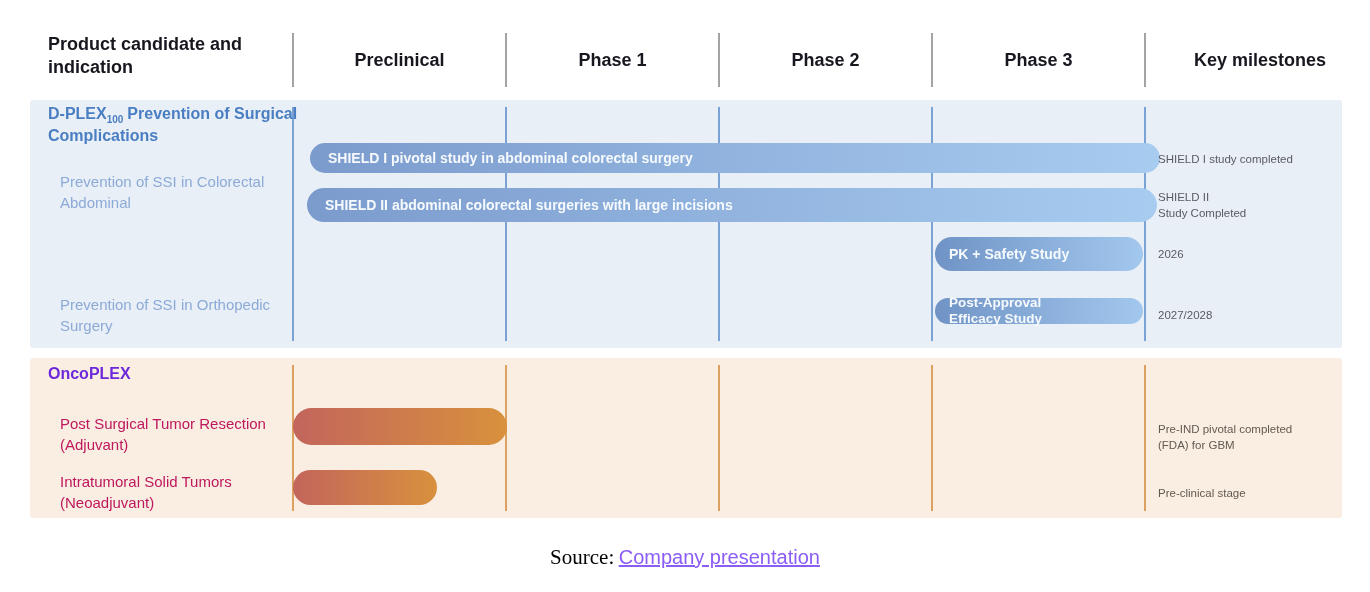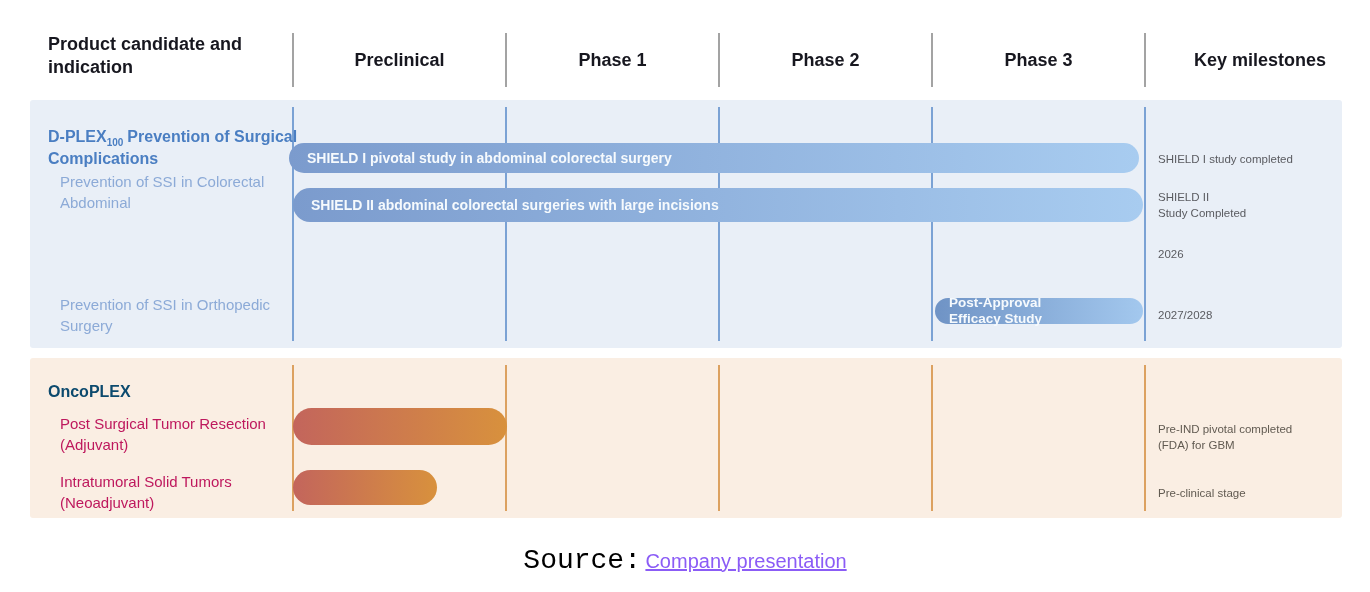--- a/index.html
+++ b/index.html
@@ -15,39 +15,39 @@
   .hdiv{position:absolute;top:33px;width:2px;height:54px;background:#a3a3a3;}
   
   .panel{position:absolute;left:30px;width:1312px;border-radius:3px;}
   .panel-blue{top:100px;height:248px;background:#e9eff7;}
   .panel-orange{top:358px;height:160px;background:#faeee3;}
   .vline{position:absolute;width:2px;top:7px;}
   .panel-blue .vline{height:234px;background:#7ba2d4;}
   .panel-orange .vline{height:146px;background:#dca160;}
   
   .sec-title{position:absolute;left:18px;font-weight:700;font-size:16px;line-height:1.3;width:260px;}
-  .sec-title-blue{color:#4a7ec2;top:27px;}
-  .sec-title-orange{color:#0c4a6e;top:24px;}
+  .sec-title-blue{color:#4a7ec2;top:4px;}
+  .sec-title-orange{color:#6d28d9;top:6px;}
   .sec-title sub{font-size:10px;margin-right:4px;}
   .row-label{position:absolute;left:30px;font-size:15px;line-height:1.38;width:215px;}
   .row-label-blue{color:#8caad7;}
   .row-label-orange{color:#be185d;}
   
   .bar{position:absolute;border-radius:999px;display:flex;align-items:center;
        color:#f6fafd;font-weight:700;font-size:14px;white-space:pre-line;line-height:1.15;}
   .bar-blue{background:linear-gradient(90deg,#7b9bcd 0%,#a8ccf0 100%);padding-left:18px;box-sizing:border-box;}
   .bar-blue-short{background:linear-gradient(90deg,#6f93c5 0%,#a3c8ee 100%);padding-left:14px;}
   .bar-orange{background:linear-gradient(90deg,#c3655c 0%,#d8913d 100%);}
   
   .milestone{position:absolute;left:1128px;width:190px;font-size:11.5px;line-height:1.35;
              color:#5a5b60;white-space:pre-line;}
   .panel-orange .milestone{color:#615a51;}
   
   .source{position:absolute;left:0;top:545px;width:100%;text-align:center;}
-  .src-label{font-family:Liberation Mono, monospace;font-size:28px;color:#000000;margin-top:13px;}
+  .src-label{font-family:Liberation Serif, serif;font-size:21px;color:#000000;margin-top:13px;}
   .src-link{font-size:20px;color:#8b5cf6;text-decoration:underline;cursor:pointer;}
 </style>
 </head>
 <body>
 
 <div class="page">
 
   <div>
     <div class="hdr hdr-product">Product candidate and indication</div>
     <div class="hdr hdr-phase" style="left:293px">Preclinical</div>
@@ -69,22 +69,23 @@
     <div class="vline" style="left:901px"></div>
     <div class="vline" style="left:1114px"></div>
 
     <div class="sec-title sec-title-blue">
       <span>D-PLEX</span><sub>100</sub><span>Prevention of Surgical Complications</span>
     </div>
 
     <div class="row-label row-label-blue" style="top:72px">Prevention of SSI in Colorectal Abdominal</div>
     <div class="row-label row-label-blue" style="top:195px">Prevention of SSI in Orthopedic Surgery</div>
 
-    <div class="bar bar-blue" style="left:259px;top:43px;width:850px;height:30px">SHIELD I pivotal study in abdominal colorectal surgery</div>
-    <div class="bar bar-blue" style="left:263px;top:88px;width:850px;height:34px">SHIELD II abdominal colorectal surgeries with large incisions</div>
+    <div class="bar bar-blue" style="left:280px;top:43px;width:850px;height:30px">SHIELD I pivotal study in abdominal colorectal surgery</div>
+    <div class="bar bar-blue" style="left:277px;top:88px;width:850px;height:34px">SHIELD II abdominal colorectal surgeries with large incisions</div>
+    <div class="bar bar-blue bar-blue-short" style="left:905px;top:137px;width:208px;height:34px">PK + Safety Study</div>
     <div class="bar bar-blue bar-blue-short" style="left:905px;top:198px;width:208px;height:26px;font-size:13.5px">Post-Approval
 Efficacy Study</div>
 
     <div class="milestone" style="top:52px">SHIELD I study completed</div>
     <div class="milestone" style="top:90px">SHIELD II
 Study Completed</div>
     <div class="milestone" style="top:147px">2026</div>
     <div class="milestone" style="top:208px">2027/2028</div>
   </section>
 

